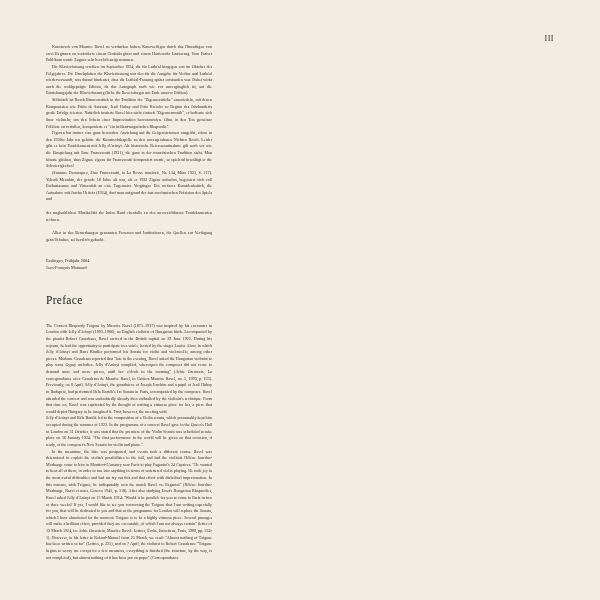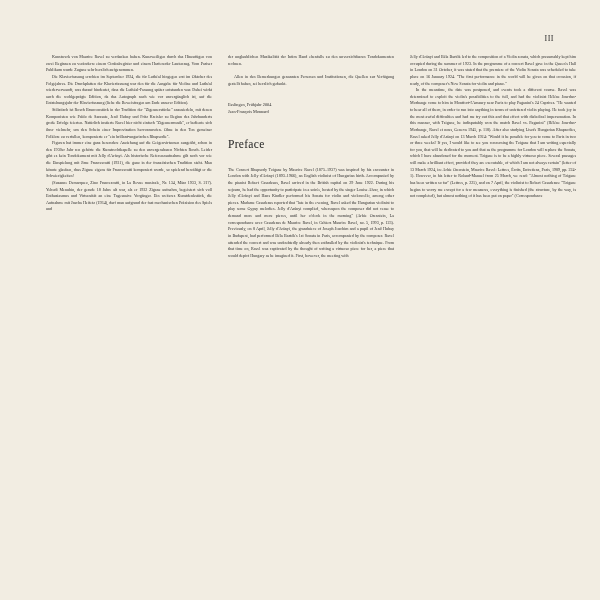--- a/index.html
+++ b/index.html
@@ -12,36 +12,36 @@
     background: #f2ede2;
     font-family: "Liberation Serif", serif;
     overflow: hidden;
   }
   .page {
     position: relative;
     width: 600px;
     height: 600px;
     background: #f2ede2;
     box-sizing: border-box;
-    padding: 34px 46px 34px 46px;
+    padding: 24px 46px 34px 46px;
   }
   .page-number {
     position: absolute;
     top: 34px;
     right: 46px;
     font-size: 8px;
     letter-spacing: 0.5px;
     color: #2b2b2b;
     font-family: "Liberation Serif", serif;
   }
   .columns {
     display: flex;
-    gap: 16px;
     margin-top: 20px;
     height: 512px;
+    flex-direction: column;
   }
   .col {
     width: 166px;
     flex: 0 0 166px;
   }
   p {
     margin: 0;
     font-size: 4.1px;
     line-height: 1.62;
     text-align: justify;

